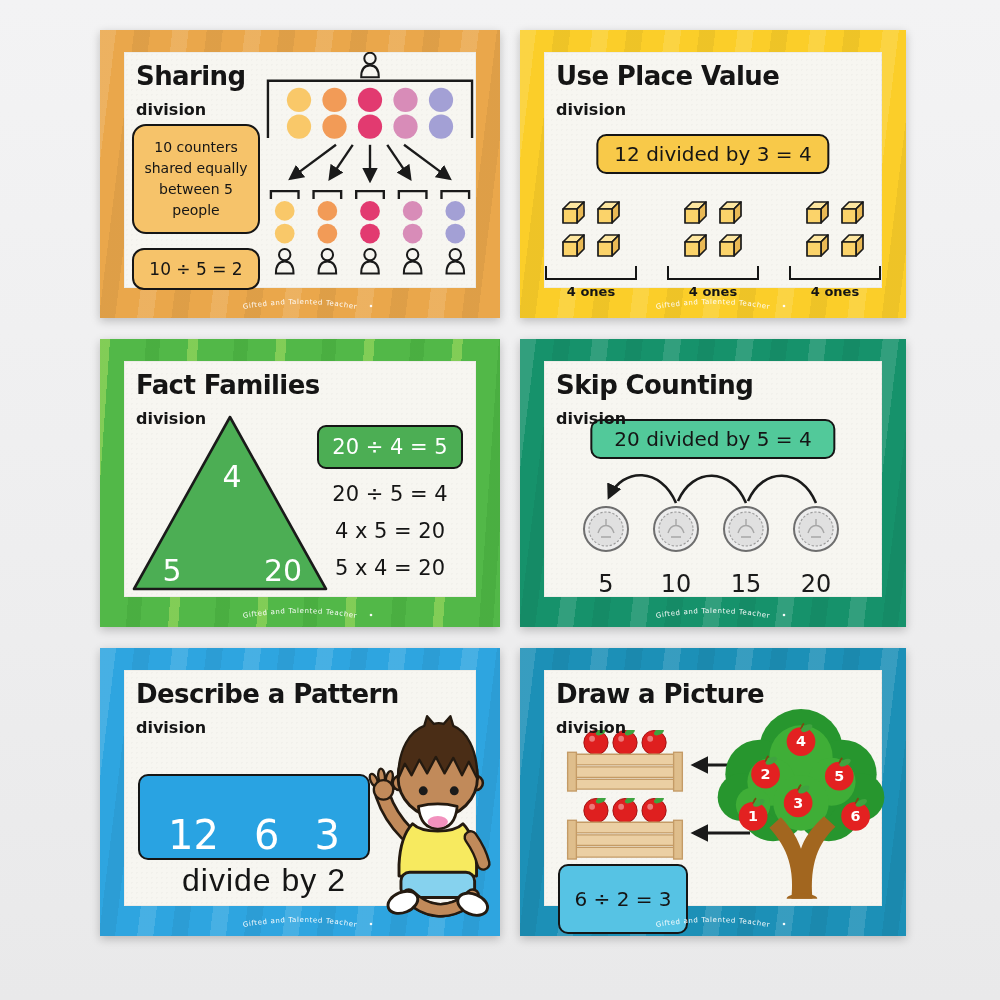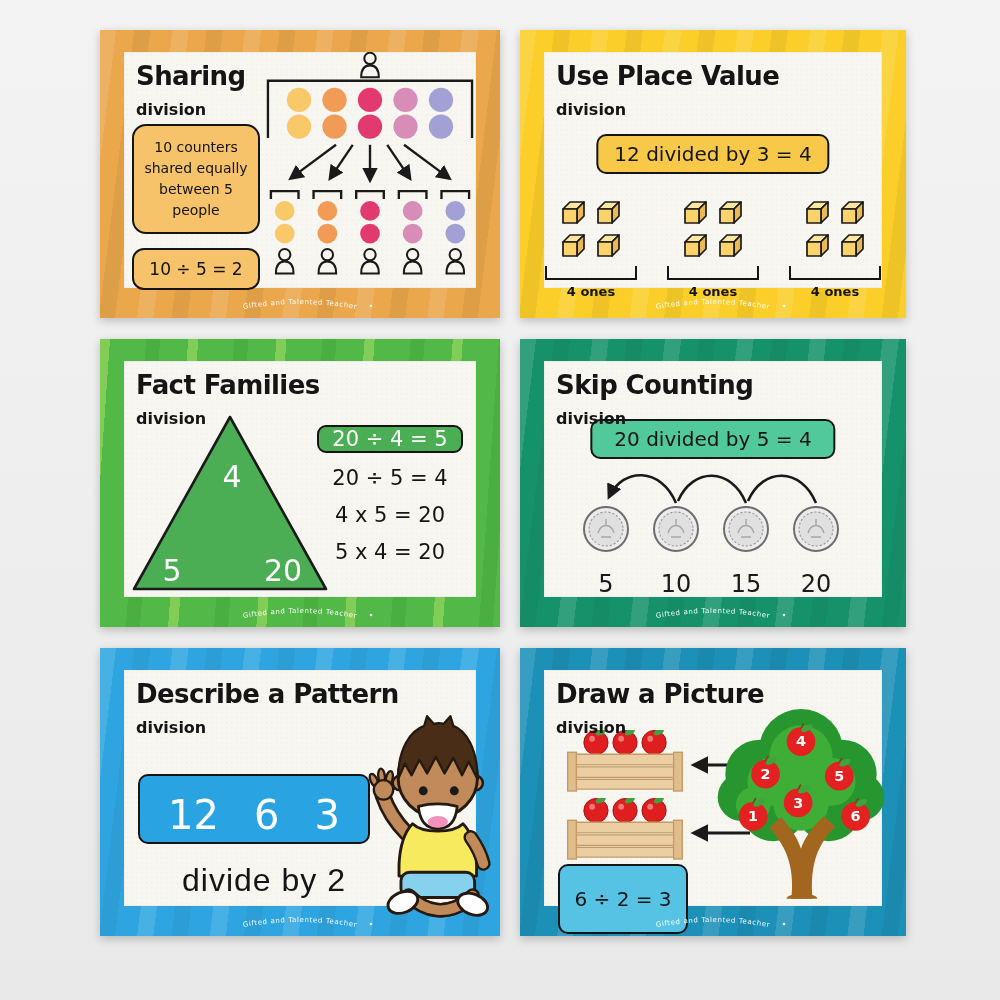--- a/index.html
+++ b/index.html
@@ -28,28 +28,28 @@
   .c1-diagram{position:absolute;right:0;top:0;}
   
   .c2-eq{position:absolute;left:50%;transform:translateX(-50%);top:82px;border-radius:10px;padding:6px 16px;font-size:20px;white-space:nowrap;}
   .c2-groups{position:absolute;left:0;right:0;top:146px;display:flex;justify-content:center;gap:30px;}
   .c2-group{display:flex;flex-direction:column;align-items:center;}
   .c2-bracket{width:88px;height:12px;border-left:2.5px solid #151515;border-right:2.5px solid #151515;border-bottom:2.5px solid #151515;margin-top:6px;}
   .c2-label{font-size:13px;font-weight:700;margin-top:4px;}
   
   .c3-triangle{position:absolute;left:6px;top:52px;}
   .c3-eqs{position:absolute;right:2px;top:64px;width:168px;display:flex;flex-direction:column;align-items:center;gap:13px;font-size:21px;}
-  .c3-eqbox{color:#fff;border:2.5px solid #151515;border-radius:9px;padding:0 13px;white-space:nowrap;}
+  .c3-eqbox{color:#fff;border:2.5px solid #151515;border-radius:9px;padding:8px 13px;white-space:nowrap;}
   .c3-eq{white-space:nowrap;}
   
   .c4-eq{position:absolute;left:50%;transform:translateX(-50%);top:58px;border-radius:10px;padding:6px 22px;font-size:20px;white-space:nowrap;}
   .c4-diagram{position:absolute;left:50%;transform:translateX(-50%);top:104px;}
   
-  .c5-box{position:absolute;left:14px;top:104px;width:232px;height:70px;border:2.5px solid #151515;border-radius:10px;
-    display:flex;align-items:flex-start;justify-content:space-between;padding:16px 28px;box-sizing:border-box;color:#fff;font-size:40px;}
+  .c5-box{position:absolute;left:14px;top:104px;width:232px;height:86px;border:2.5px solid #151515;border-radius:10px;
+    display:flex;align-items:flex-end;justify-content:space-between;padding:0 28px;box-sizing:border-box;color:#fff;font-size:40px;}
   .c5-caption{position:absolute;left:12px;top:192px;width:256px;text-align:center;font-size:32px;font-weight:300;
     font-family:"Liberation Sans",sans-serif;letter-spacing:1px;}
   .c5-boy{position:absolute;right:6px;top:56px;z-index:3;}
   
   .c6-crate1{position:absolute;left:22px;top:60px;}
   .c6-crate2{position:absolute;left:22px;top:128px;}
   .c6-arrow1{position:absolute;left:140px;top:86px;}
   .c6-arrow2{position:absolute;left:140px;top:154px;}
   .c6-tree{position:absolute;right:-10px;top:28px;}
   .c6-eq{position:absolute;left:14px;top:194px;width:130px;border-radius:10px;padding:21px 0;font-size:20px;}

